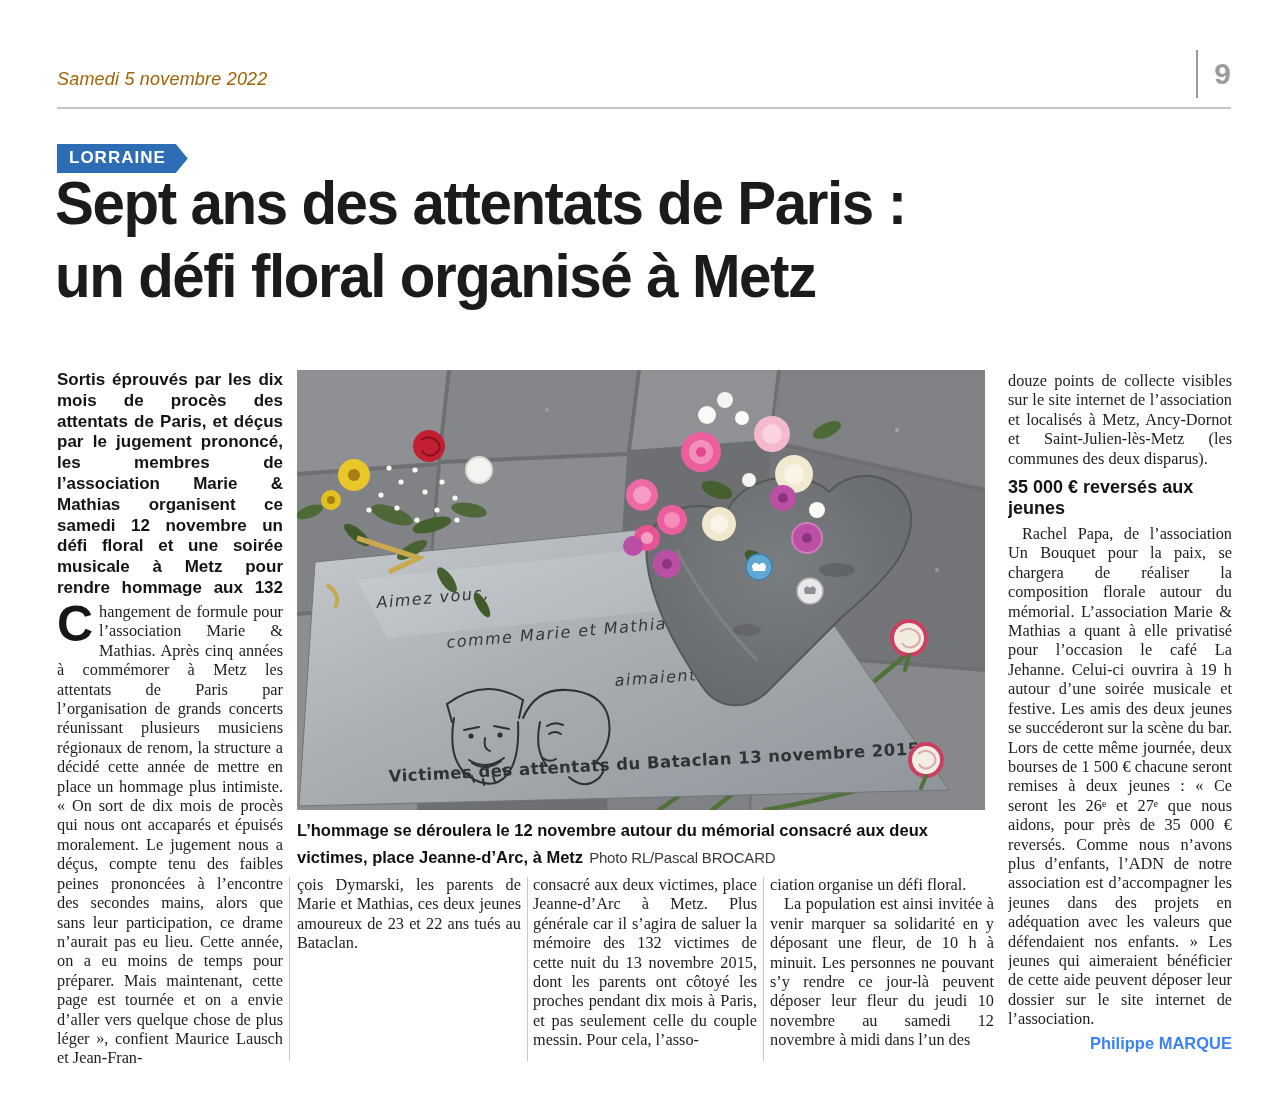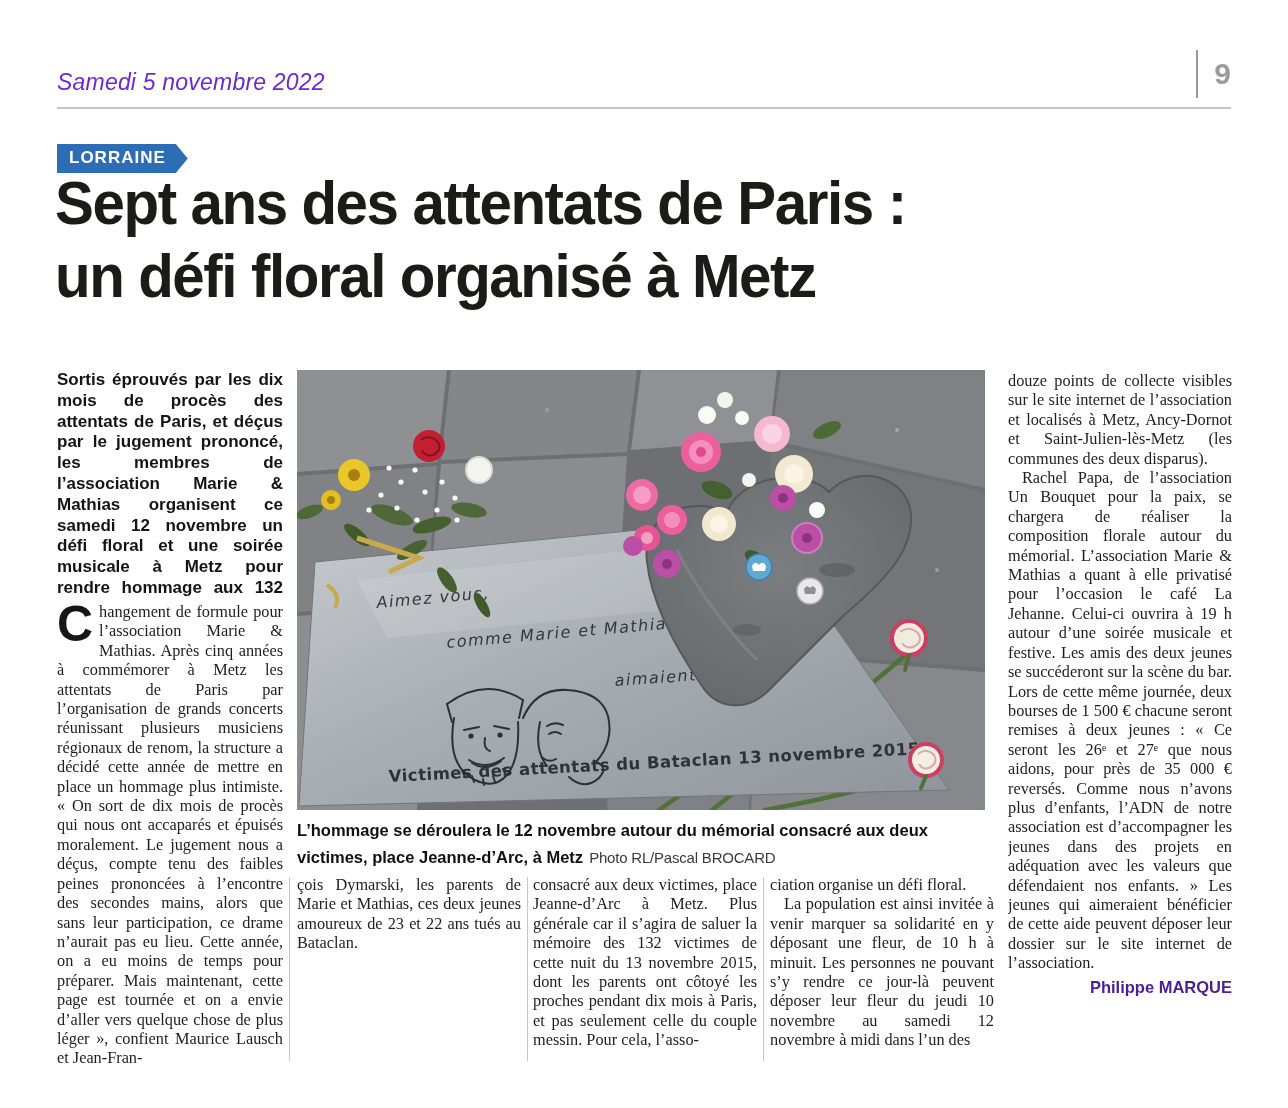--- a/index.html
+++ b/index.html
@@ -5,21 +5,21 @@
   * { margin:0; padding:0; box-sizing:border-box; }
   html,body { background:#e9e9e9; }
   .page {
     position:relative; width:1288px; height:1108px;
     background:#ffffff; overflow:hidden; margin:0 auto;
     font-family:"Liberation Sans", sans-serif; color:#1c1c1c;
   }
   
   .date {
     position:absolute; left:57px; top:69px;
-    font-style:italic; font-size:23px; color:#6d28d9; letter-spacing:.2px;
+    font-style:italic; font-size:18px; color:#a16207; letter-spacing:.2px;
   }
   .section { position:absolute; top:50px; right:57px; display:flex; align-items:center; }
   .section-title { font-size:34px; font-weight:bold; letter-spacing:.5px; color:#161616; white-space:pre; }
   .section-title .blue { color:#2270c0; }
   .section-divider { width:2px; height:48px; background:#9a9a9a; margin:0 16px 0 18px; }
   .page-number { font-size:30px; font-weight:bold; color:#9b9b9b; }
   .top-rule { position:absolute; left:57px; right:57px; top:107px; height:2px; background:#c6c6c6; }
   
   .kicker {
     position:absolute; left:57px; top:144px;
@@ -55,21 +55,21 @@
   .colrule { position:absolute; top:877px; width:1px; height:184px; background:#c8c8c8; }
   .colrule.r1 { left:289px; } .colrule.r2 { left:527px; } .colrule.r3 { left:763px; }
   .indent { text-indent:14px; }
   .col5 { position:absolute; left:1008px; top:371px; width:224px; height:712px; overflow:hidden; }
   .subhead {
     font-family:"Liberation Sans", sans-serif; font-size:18px; line-height:21px;
     font-weight:bold; color:#131313; margin:9px 0 5px; text-align:left; text-indent:0;
   }
   .byline {
     font-family:"Liberation Sans", sans-serif; font-weight:bold; font-size:16.5px;
-    text-align:right; margin-top:5px; color:#4c1d95; text-indent:0;
+    text-align:right; margin-top:5px; color:#3b82f6; text-indent:0;
   }
   
   .photo { position:absolute; left:297px; top:370px; width:688px; height:440px; overflow:hidden; background:#87888b; }
   .caption {
     position:absolute; left:297px; top:817px; width:694px;
     font-size:16.5px; line-height:27px; font-weight:bold; color:#101010;
   }
   .credit { font-weight:normal; font-size:15px; color:#3a3a3a; margin-left:6px; letter-spacing:-.2px; }
 </style>
 </head>
@@ -271,17 +271,18 @@
   <div class="bodytext lowcol c4">
     <p>ciation organise un défi floral.</p>
     <p class="indent">La population est ainsi invitée à venir marquer sa solidarité en y déposant une fleur, de 10 h à minuit. Les personnes ne pouvant s’y rendre ce jour-là peuvent déposer leur fleur du jeudi 10 novembre au samedi 12 novembre à midi dans l’un des</p>
   </div>
   <div class="colrule r1"></div>
   <div class="colrule r2"></div>
   <div class="colrule r3"></div>
 
   <div class="bodytext col5">
     <p>douze points de collecte visibles sur le site internet de l’association et localisés à Metz, Ancy-Dornot et Saint-Julien-lès-Metz (les communes des deux disparus).</p>
+    <h3 class="subhead">35 000 € reversés aux jeunes</h3>
     <p class="indent">Rachel Papa, de l’association Un Bouquet pour la paix, se chargera de réaliser la composition florale autour du mémorial. L’association Marie &amp; Mathias a quant à elle privatisé pour l’occasion le café La Jehanne. Celui-ci ouvrira à 19 h autour d’une soirée musicale et festive. Les amis des deux jeunes se succéderont sur la scène du bar. Lors de cette même journée, deux bourses de 1 500 € chacune seront remises à deux jeunes : « Ce seront les 26ᵉ et 27ᵉ que nous aidons, pour près de 35 000 € reversés. Comme nous n’avons plus d’enfants, l’ADN de notre association est d’accompagner les jeunes dans des projets en adéquation avec les valeurs que défendaient nos enfants. » Les jeunes qui aimeraient bénéficier de cette aide peuvent déposer leur dossier sur le site internet de l’association.</p>
     <p class="byline">Philippe MARQUE</p>
   </div>
 
 </div>
 
 </body></html>

